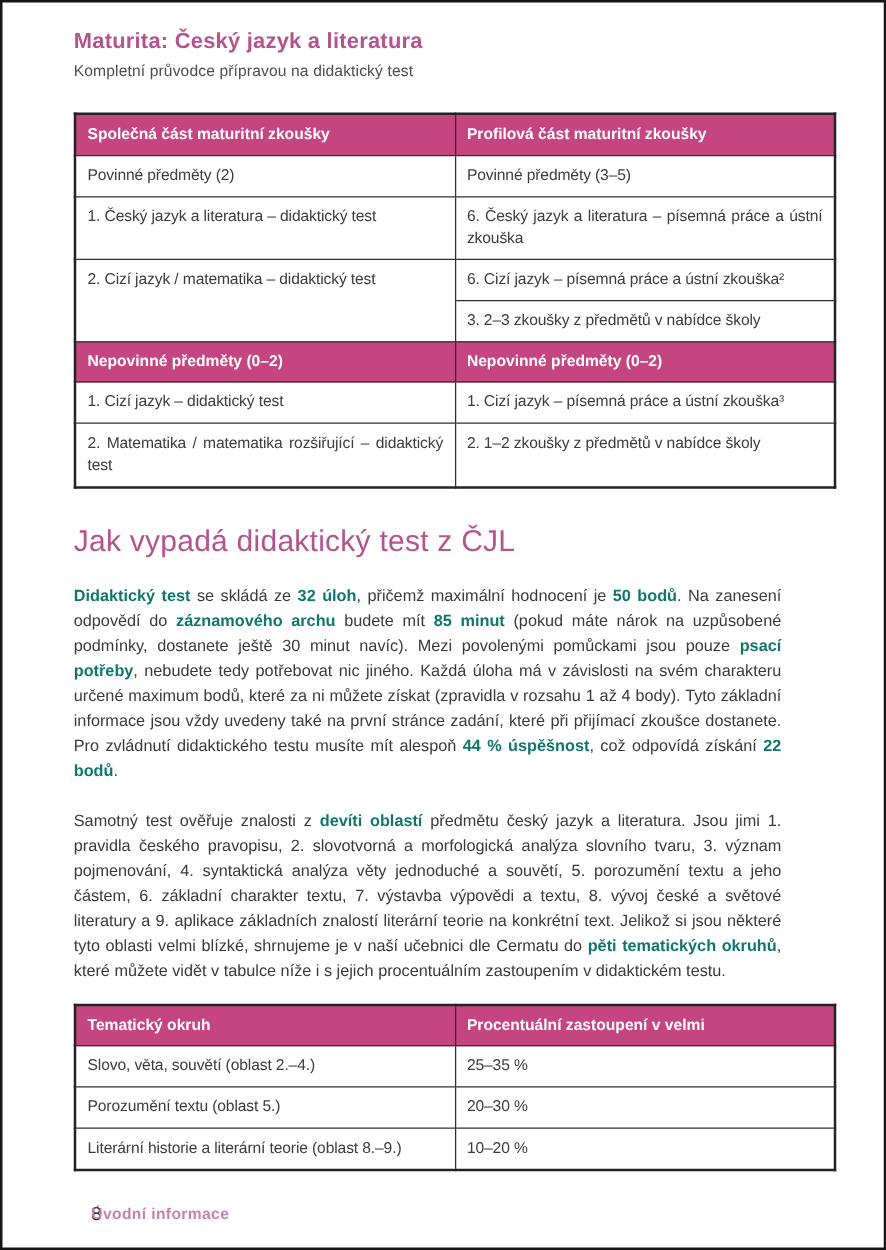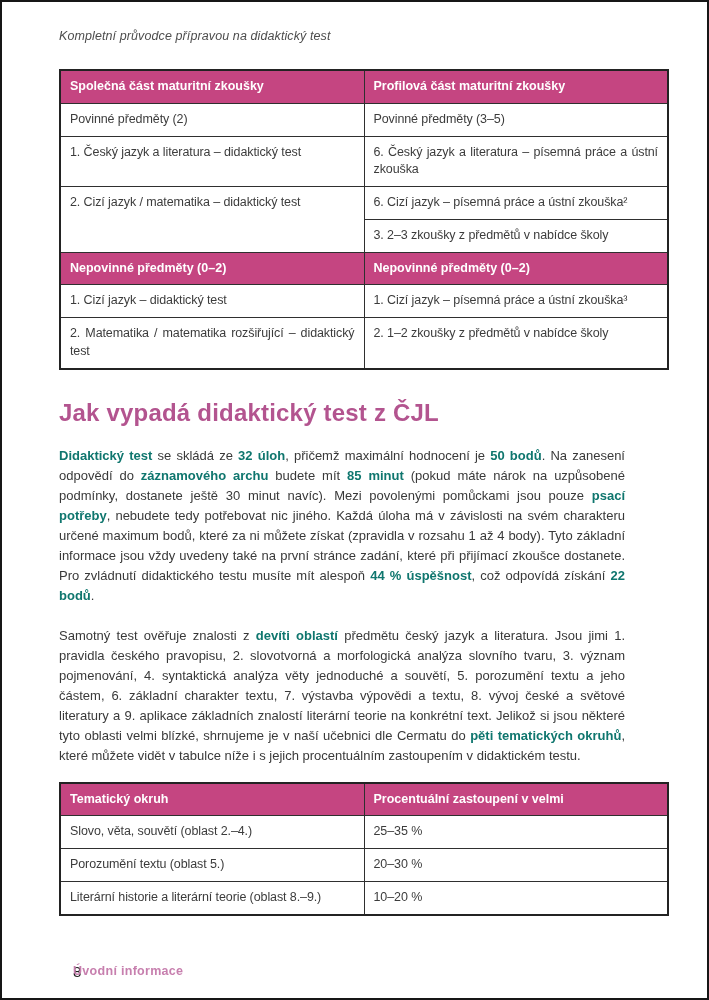--- a/index.html
+++ b/index.html
@@ -16,21 +16,21 @@
   .content{padding:20px 29px 0 57px;width:566px;box-sizing:content-box;}
 
   
   .doc-title{
     margin:0;
     font-size:17.5px;font-weight:bold;letter-spacing:.2px;
     color:#b3548f;
   }
   .doc-subtitle{
     margin:7px 0 16px 0;
-    font-size:12.5px;color:#4d4d4d;letter-spacing:.1px;font-style:italic;
+    font-size:12.5px;color:#4d4d4d;letter-spacing:.1px;
   }
 
   
   table.dtable{
     border-collapse:collapse;
     width:610px;table-layout:fixed;
     font-size:12.5px;line-height:1.42;letter-spacing:-.1px;
     color:#3c3c3c;
   }
   table.dtable{border:2px solid #232323;}
@@ -46,21 +46,21 @@
     font-weight:bold;font-size:12.5px;letter-spacing:0;
     padding:7px 9px;
   }
   .exam-table{margin-top:26px;}
   .topics-table{margin-top:15px;}
   .topics-table td{text-align:left;}
 
   
   .section-heading{
     margin:29px 0 16px 0;
-    font-size:24px;font-weight:bold;letter-spacing:.2px;
+    font-size:24px;font-weight:normal;letter-spacing:.2px;
     color:#b3548f;
   }
   .body-par{
     margin:19px 0 0 0;
     width:566px;
     font-size:13px;line-height:1.55;
     text-align:justify;
     color:#393939;
   }
   .body-par strong{color:#0f766e;}
@@ -78,20 +78,21 @@
   .footer-pagenum{
     font-size:15px;color:#1d1d1d;letter-spacing:.2px;
   }
 </style>
 </head>
 <body>
 
 <div class="page">
   <div class="content">
 
+    <h1 class="doc-title">Maturita: Český jazyk a literatura</h1>
     <p class="doc-subtitle">Kompletní průvodce přípravou na didaktický test</p>
 
     <table class="dtable exam-table">
       <colgroup>
           <col style="width:50%">
           <col style="width:50%">
         </colgroup>
       <tbody>
         <tr class="head">
           <th>Společná část maturitní zkoušky</th>

